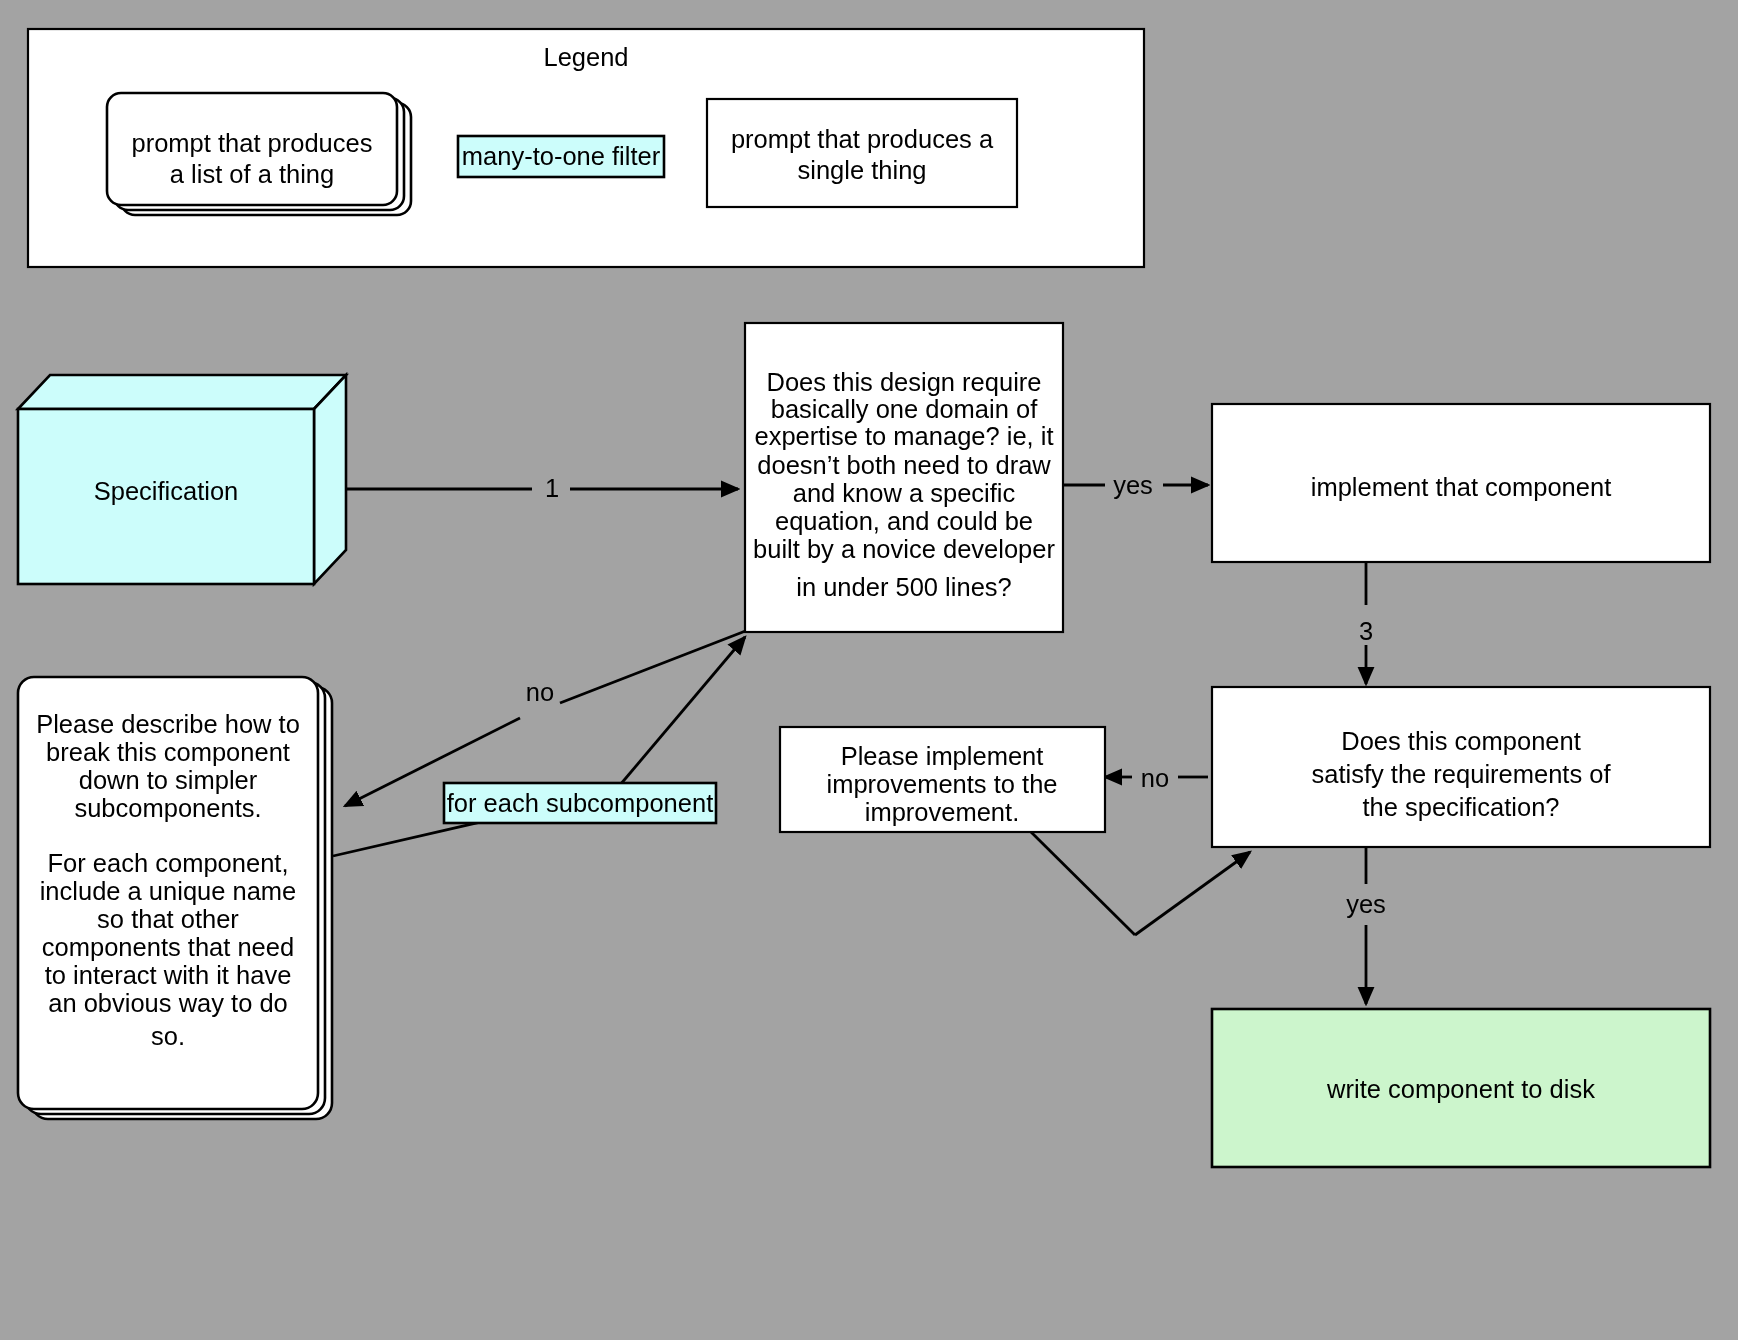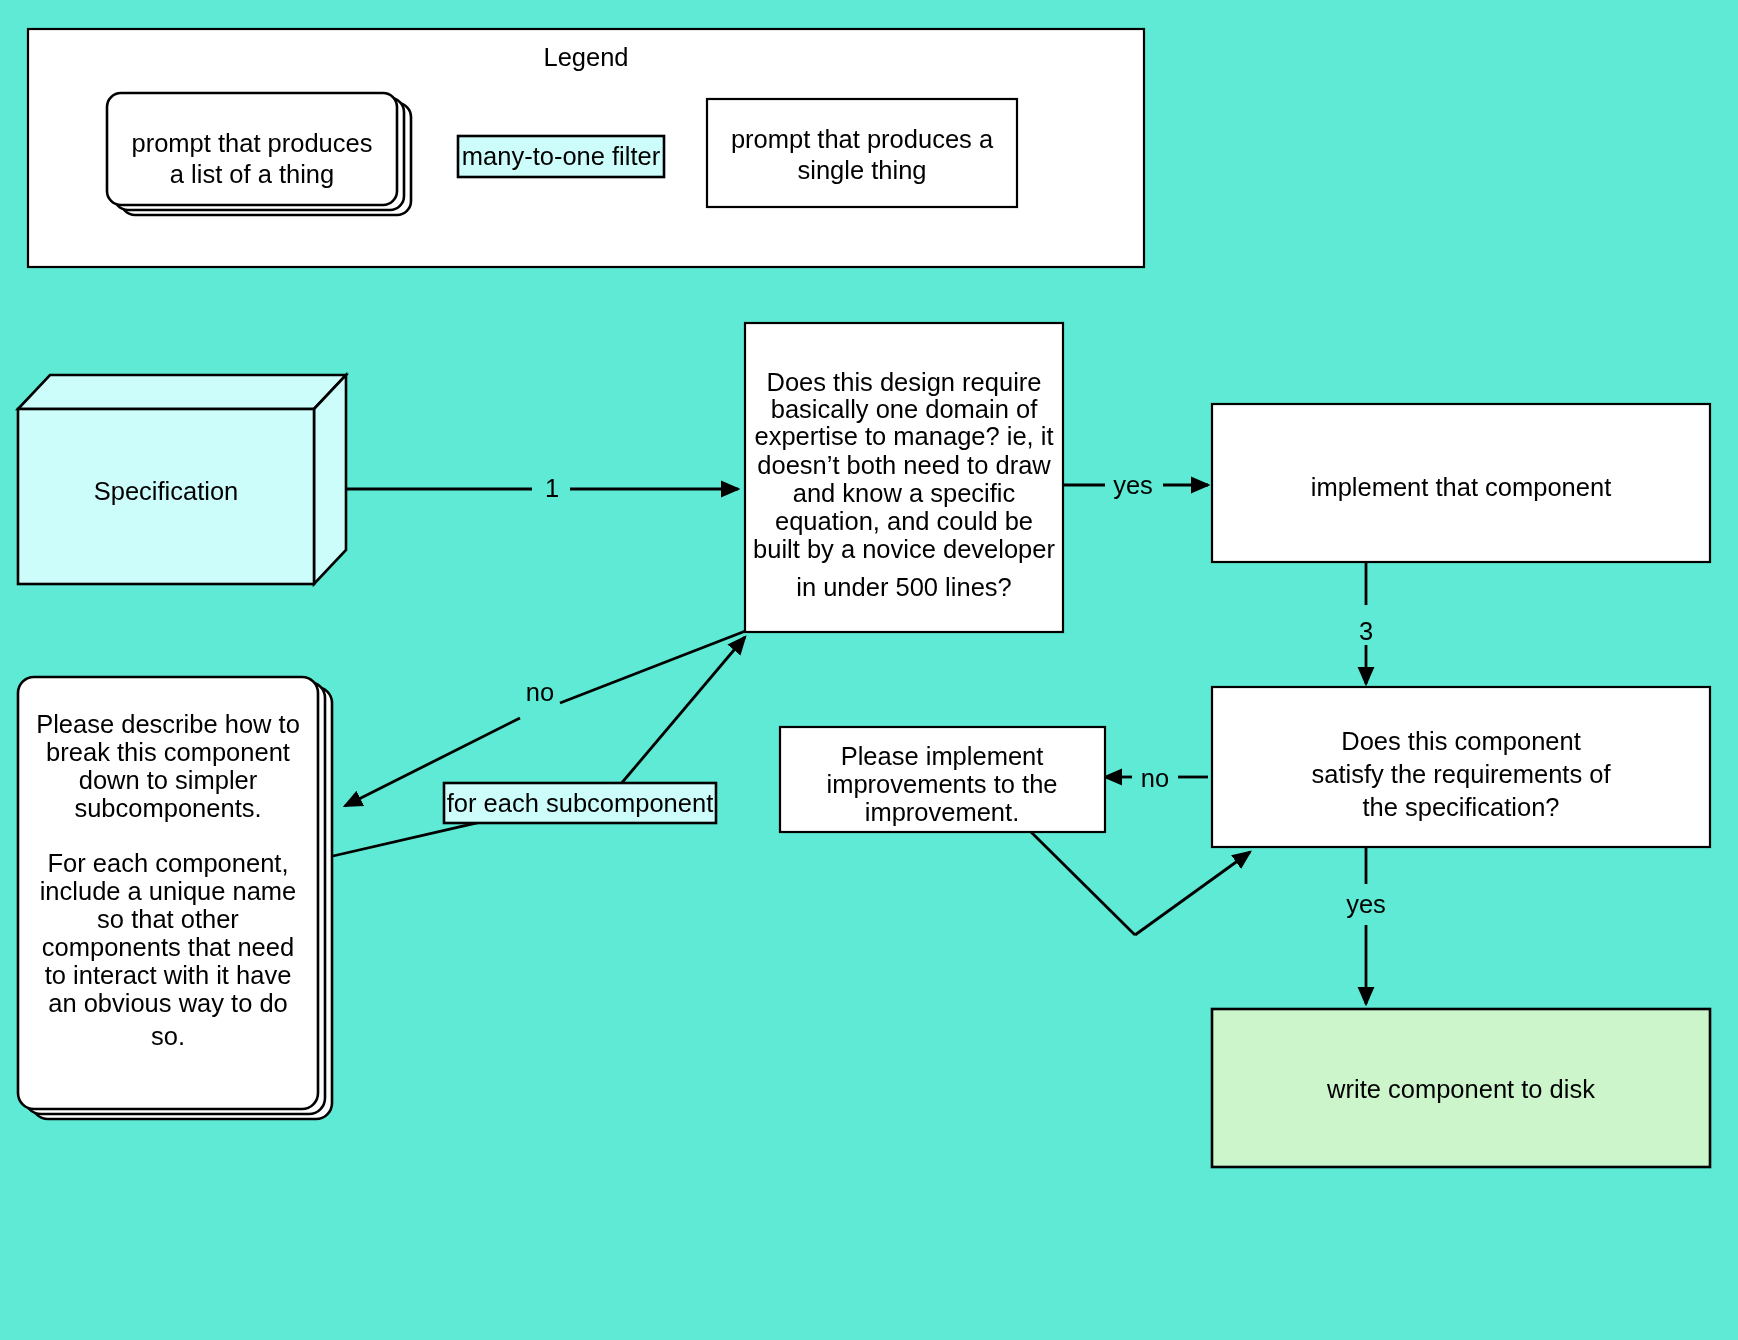--- a/index.html
+++ b/index.html
@@ -7,21 +7,21 @@
     padding: 0;
     background: #ffffff;
   }
   body {
     font-family: "Liberation Sans", sans-serif;
   }
   #canvas {
     position: relative;
     width: 1738px;
     height: 1340px;
-    background: #5eead4;
+    background: #a3a3a3;
     overflow: hidden;
   }
   svg.diagram {
     position: absolute;
     left: 0;
     top: 0;
     width: 1738px;
     height: 1340px;
   }
   .box-fill-white { fill: #ffffff; stroke: #000000; stroke-width: 2.6; }

